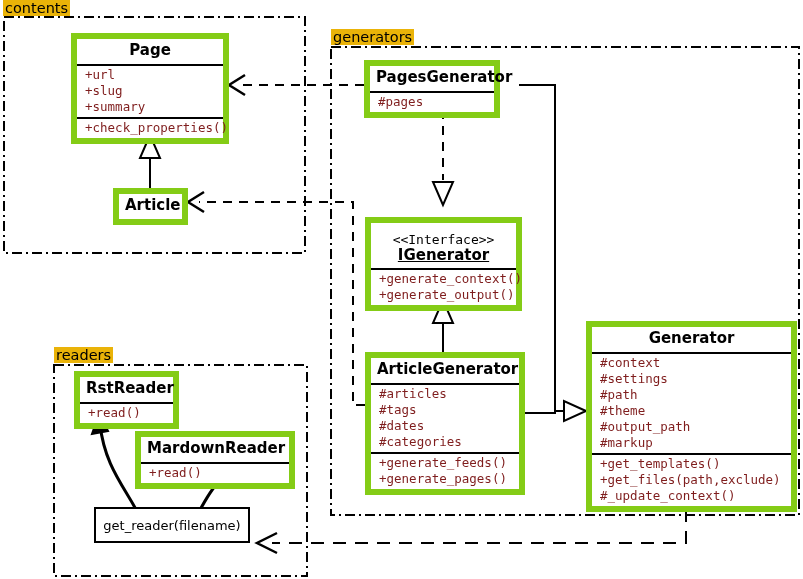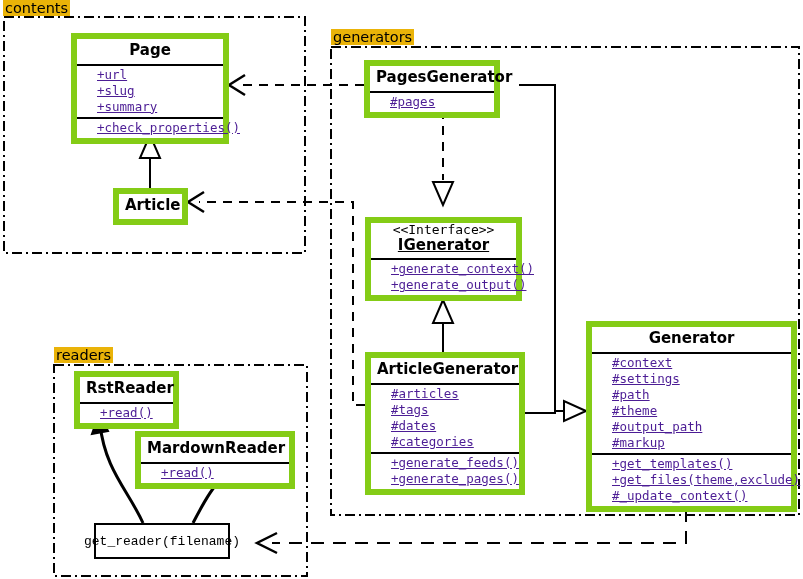--- a/index.html
+++ b/index.html
@@ -9,25 +9,25 @@
   .pkg-label{position:absolute;font-family:"DejaVu Sans", sans-serif;
              font-size:14.5px;color:#000;background:#eab308;padding:0 2px;white-space:nowrap;}
 
   
   .cls{position:absolute;box-sizing:border-box;border:6px solid #84cc16;background:#fff;}
   .cls .name{font-weight:bold;font-size:15px;text-align:center;
              font-family:"DejaVu Sans", sans-serif;color:#000;
              padding:4px 6px 5px 6px;line-height:1.05;}
   .cls .stereo{font-weight:normal;font-size:13px;text-align:center;
                font-family:"DejaVu Sans Mono", monospace;color:#000;
-               padding:0 6px 0 6px;line-height:1.05;}
+               padding:10px 6px 0 6px;line-height:1.05;}
   .cls .sep{border-top:2px solid #000;}
   .cls .compartment{padding:1px 0 2px 0;}
   .cls .member{font-family:"DejaVu Sans Mono", monospace;font-size:12.5px;
-               color:#4c1d95;line-height:16px;padding-left:20px;white-space:pre;text-decoration:underline;}
+               color:#7f1d1d;line-height:16px;padding-left:8px;white-space:pre;}
   .plain{position:absolute;box-sizing:border-box;border:2px solid #000;background:#fff;
          display:flex;align-items:center;justify-content:center;
          font-family:"DejaVu Sans", sans-serif;font-size:13px;color:#000;}
   svg.overlay{position:absolute;left:0;top:0;width:803px;height:579px;
               pointer-events:none;overflow:visible;}
 </style>
 </head>
 <body>
 
 <div id="stage">
@@ -149,36 +149,36 @@
     <div class="sep compartment">
       <div class="member">#context</div>
       <div class="member">#settings</div>
       <div class="member">#path</div>
       <div class="member">#theme</div>
       <div class="member">#output_path</div>
       <div class="member">#markup</div>
     </div>
     <div class="sep compartment">
       <div class="member">+get_templates()</div>
-      <div class="member">+get_files(theme,exclude)</div>
+      <div class="member">+get_files(path,exclude)</div>
       <div class="member">#_update_context()</div>
     </div>
   </div>
 
   <div class="cls" style="left:74px;top:371px;width:105px;">
     <div class="name">RstReader</div>
     <div class="sep compartment">
       <div class="member">+read()</div>
     </div>
   </div>
 
   <div class="cls" style="left:135px;top:431px;width:160px;">
     <div class="name">MardownReader</div>
     <div class="sep compartment">
       <div class="member">+read()</div>
     </div>
   </div>
 
-  <div class="plain" style="left:94px;top:523px;width:136px;height:36px;font-family:Liberation Mono, monospace;">
+  <div class="plain" style="left:94px;top:507px;width:156px;height:36px;">
     <span>get_reader(filename)</span>
   </div>
 
 </div>
 
 </body></html>

